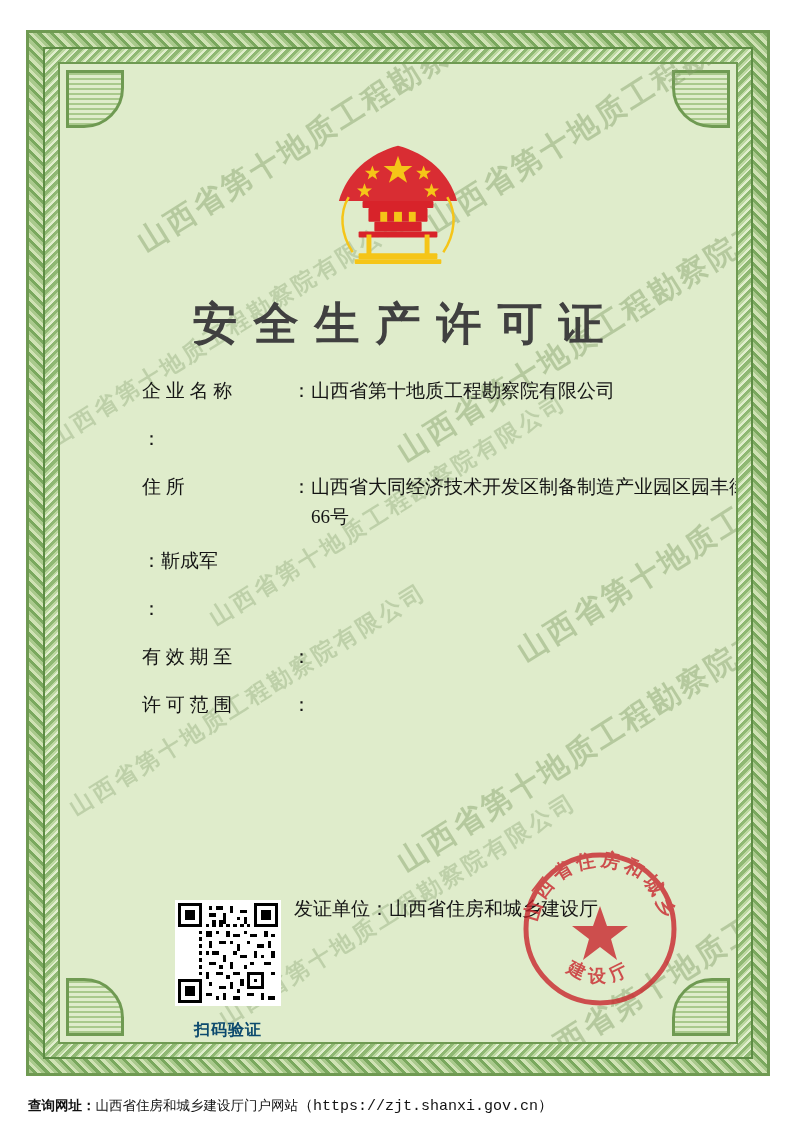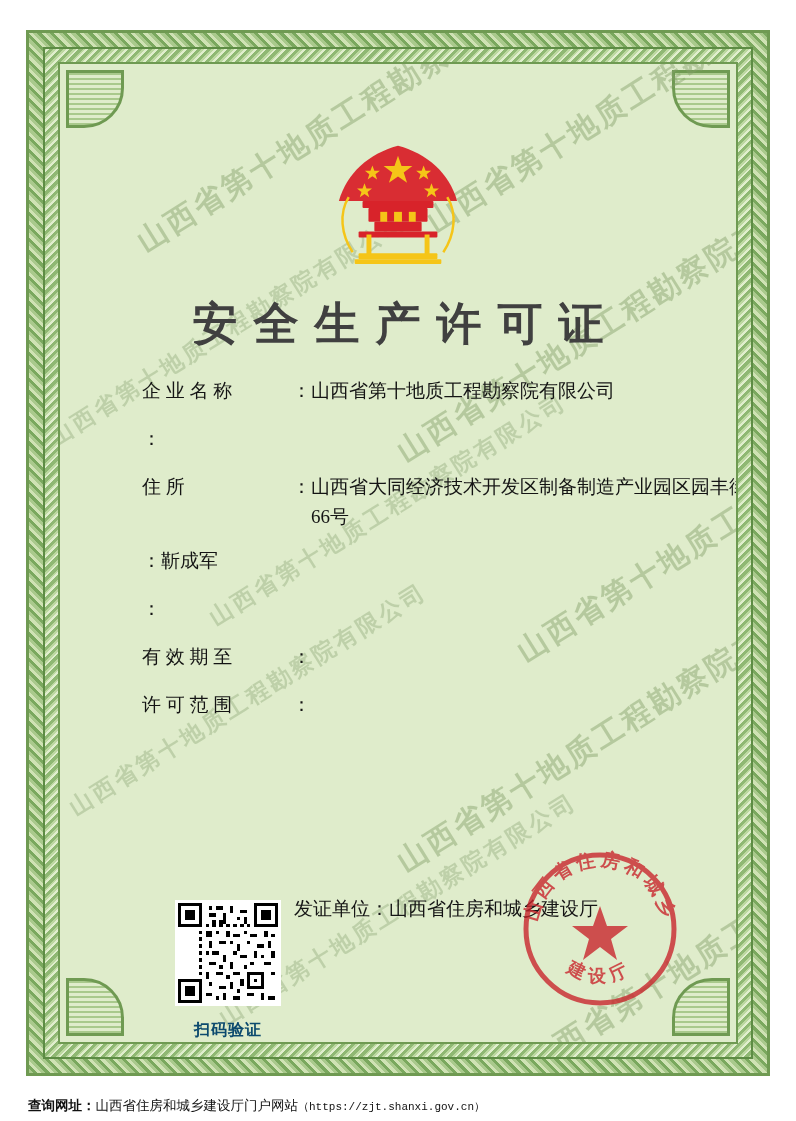--- a/index.html
+++ b/index.html
@@ -220,21 +220,21 @@
     width: 740px;
     font-size: 13.5px;
     color: #111111;
     display: flex;
     align-items: baseline;
     font-family: "Liberation Serif", "DejaVu Serif", serif;
   }
   #footer-label { font-weight: 700; }
   #footer-url {
     font-family: "Liberation Mono", "DejaVu Sans Mono", monospace;
-    font-size: 11px;
+    font-size: 15px;
   }
 </style>
 </head>
 <body>
 
 <div id="certificate-page">
 
   <div class="frame-outer">
     <div class="frame-mid">
       <div class="frame-inner">

